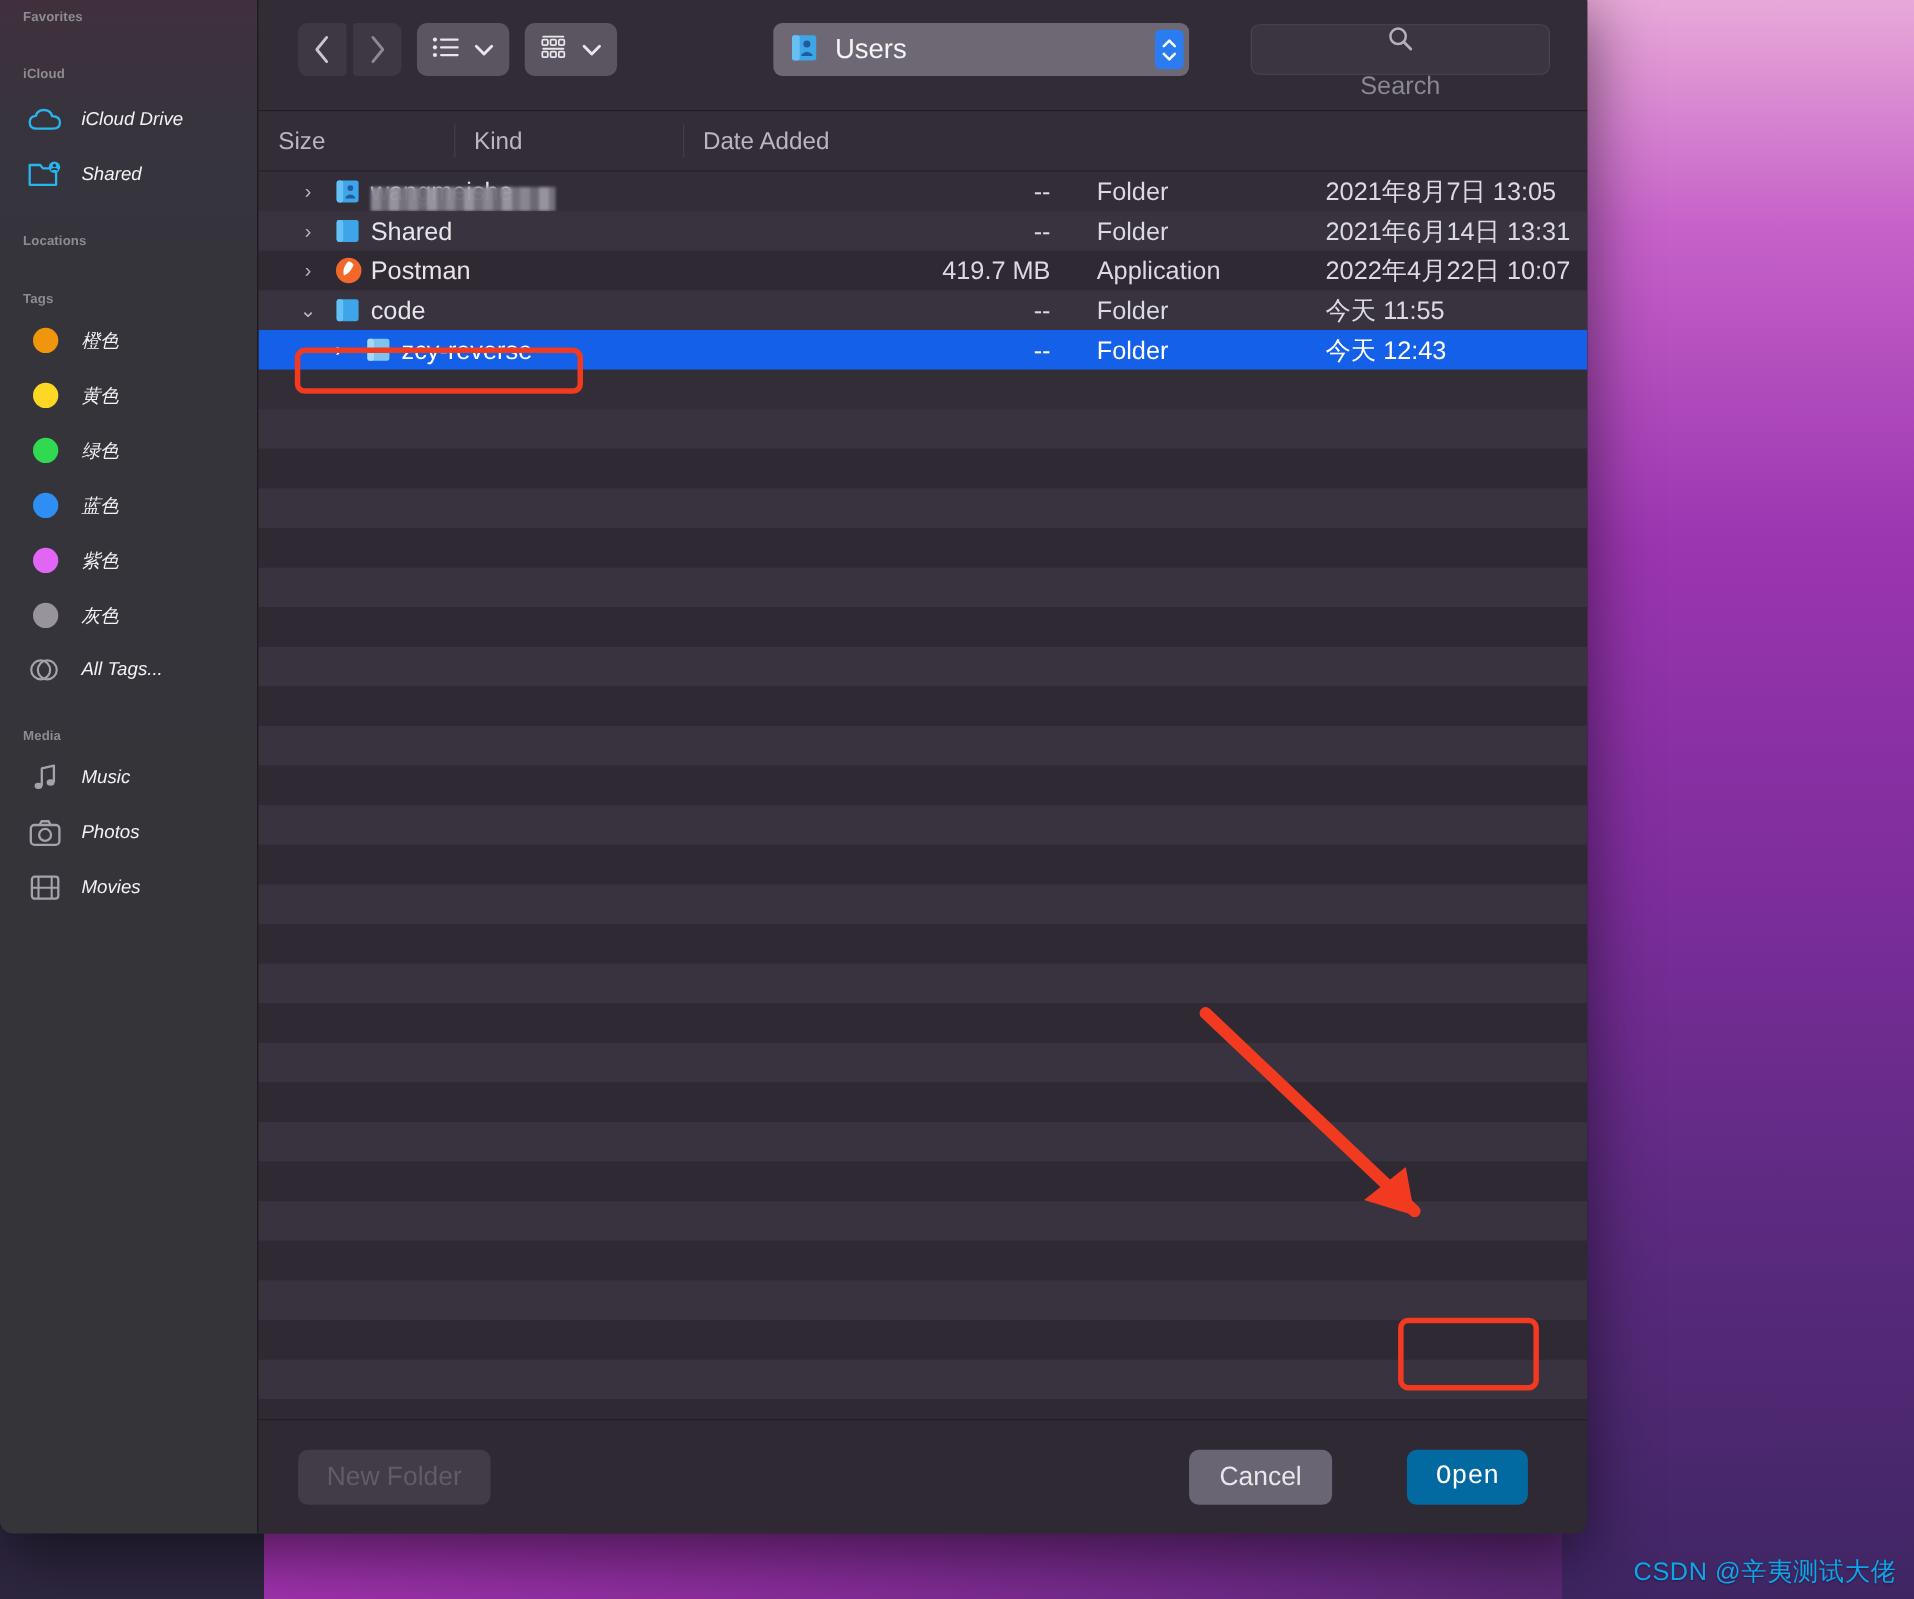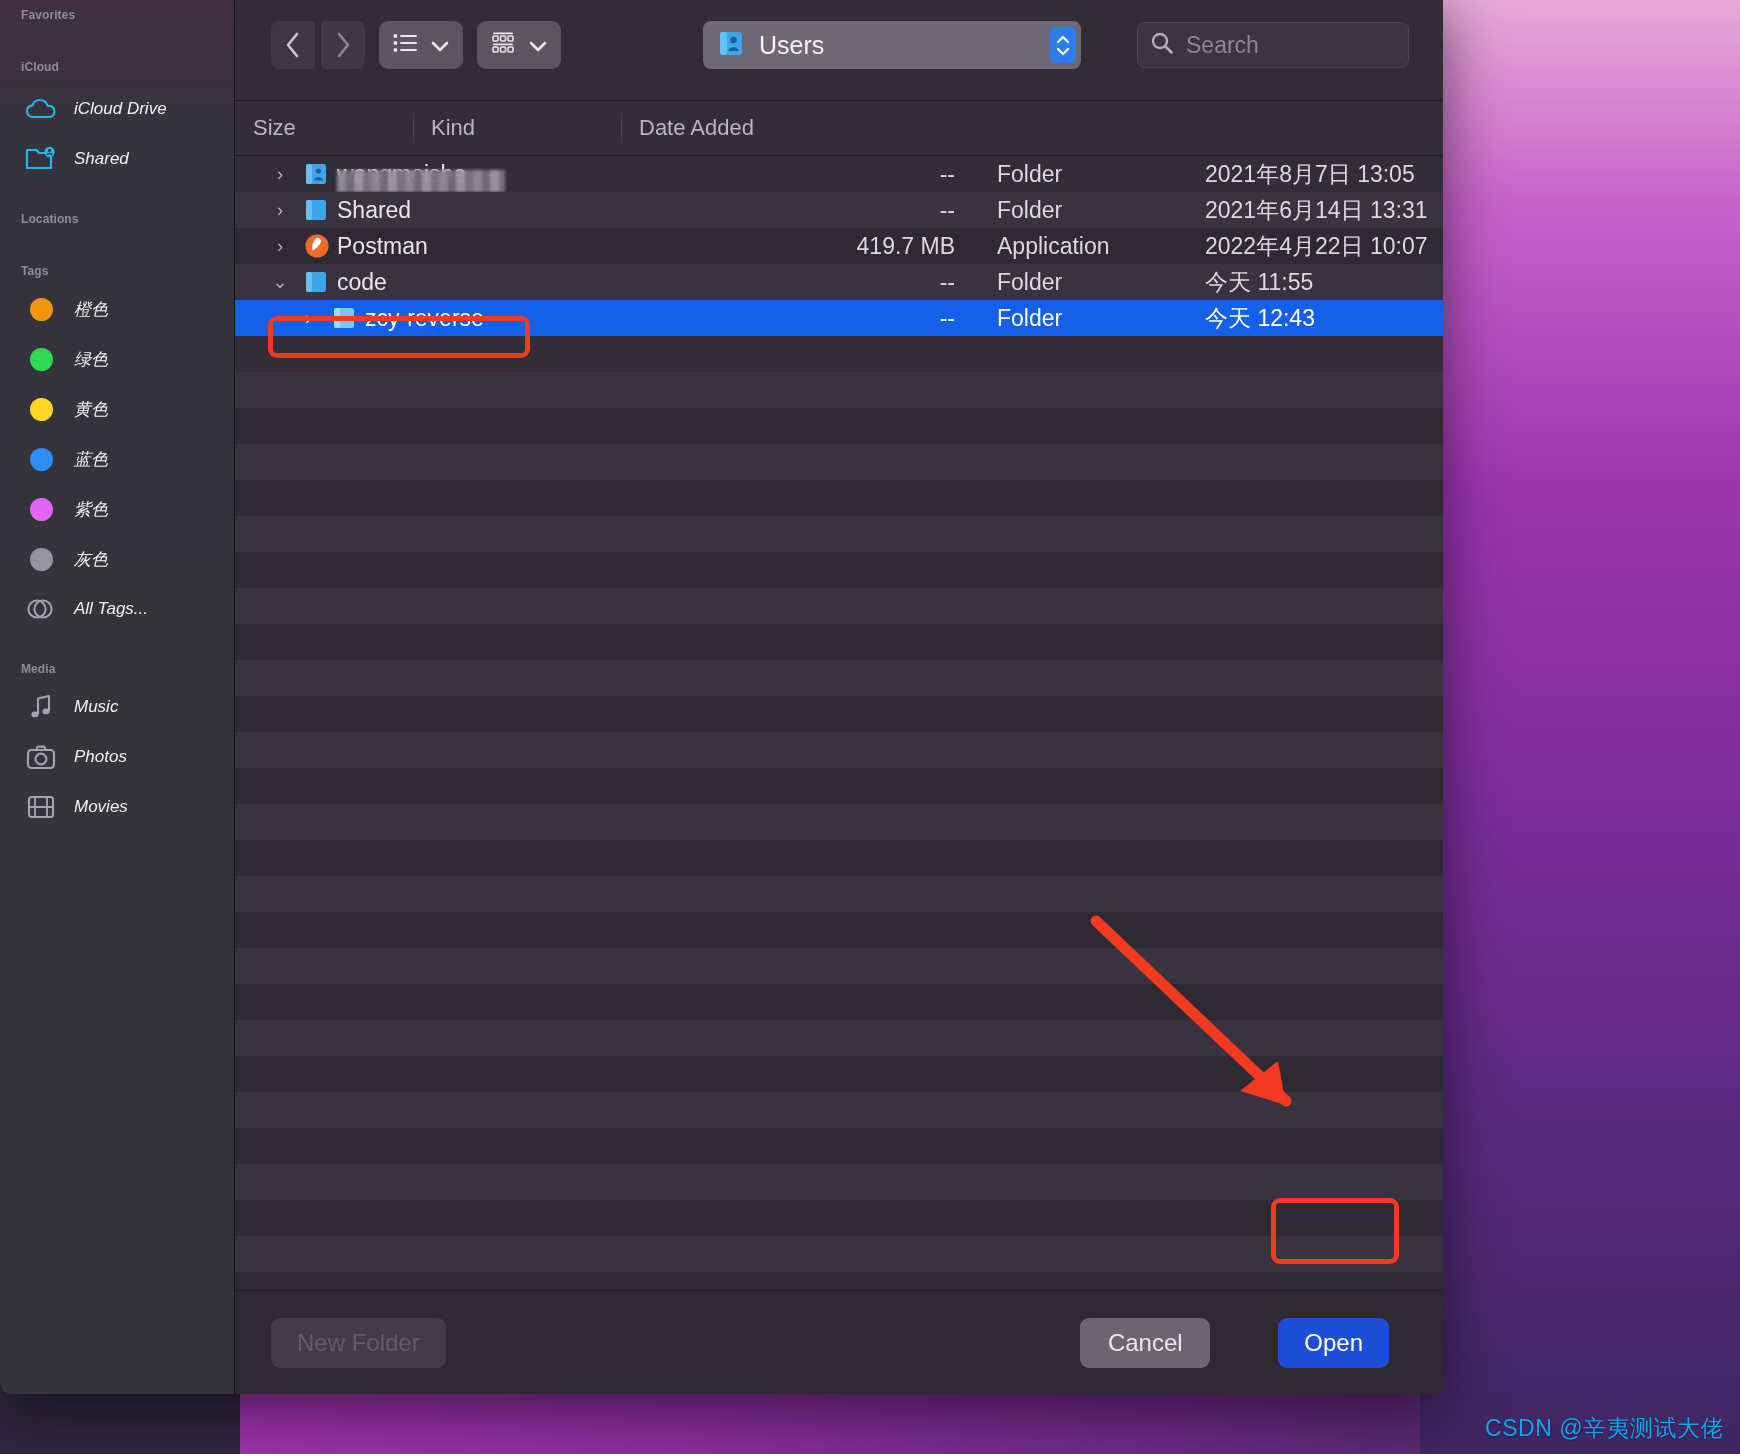--- a/index.html
+++ b/index.html
@@ -123,21 +123,21 @@
     color: #fff; font-size: 13px; line-height: 10px;
     gap: 3px;
   }
   #searchbox {
     width: 272px; height: 46px;
     margin-left: auto;
     background: #3a353f;
     border: 1px solid #4b4651;
     border-radius: 8px;
     display: flex; align-items: center;
-    gap: 12px; padding: 0 12px;
+    gap: 12px; padding: 0 12px; flex-direction: column;
   }
   #searchbox .sph { font-size: 23px; color: #8b8792; }
 
   
   #colhead {
     height: 56px; flex: 0 0 56px;
     background: #322d37;
     display: flex; align-items: center;
     border-bottom: 1px solid #201d24;
     border-top: 1px solid #201d24;
@@ -199,22 +199,22 @@
     gap: 34px;
   }
   .btn {
     height: 50px; border-radius: 9px;
     display: flex; align-items: center; justify-content: center;
     font-size: 24px; padding: 0 26px;
   }
   #newfolder { background: #413c47; color: #615c68; min-width: 160px; }
   #cancel { background: #6a6573; color: #e9e7ec; min-width: 130px; margin-left: auto; }
   #open {
-    background: #1d4ed8; color: #fff; min-width: 110px;
-    margin-left: 34px; margin-right: 10px;
+    background: #0369a1; color: #fff; min-width: 110px;
+    margin-left: 34px; margin-right: 10px; font-family: Liberation Mono, monospace;
   }
 
   
   .annot {
     position: absolute;
     border: 5px solid #f23a20;
     border-radius: 9px;
     pointer-events: none;
   }
   #annot-folder { left: 268px; top: 316px; width: 262px; height: 42px; }
@@ -274,29 +274,29 @@
     <div class="side-head tight">Tags</div>
 
     <div class="side-item">
       <span class="side-icon">
           <span class="dot" style="background:#f0960d"></span>
         </span>
       <span class="label">橙色</span>
     </div>
     <div class="side-item">
       <span class="side-icon">
+          <span class="dot" style="background:#fcd824"></span>
+        </span>
+      <span class="label">黄色</span>
+    </div>
+    <div class="side-item">
+      <span class="side-icon">
           <span class="dot" style="background:#30d94f"></span>
         </span>
       <span class="label">绿色</span>
-    </div>
-    <div class="side-item">
-      <span class="side-icon">
-          <span class="dot" style="background:#fcd824"></span>
-        </span>
-      <span class="label">黄色</span>
     </div>
     <div class="side-item">
       <span class="side-icon">
           <span class="dot" style="background:#2f8ef4"></span>
         </span>
       <span class="label">蓝色</span>
     </div>
     <div class="side-item">
       <span class="side-icon">
           <span class="dot" style="background:#e266f5"></span>

